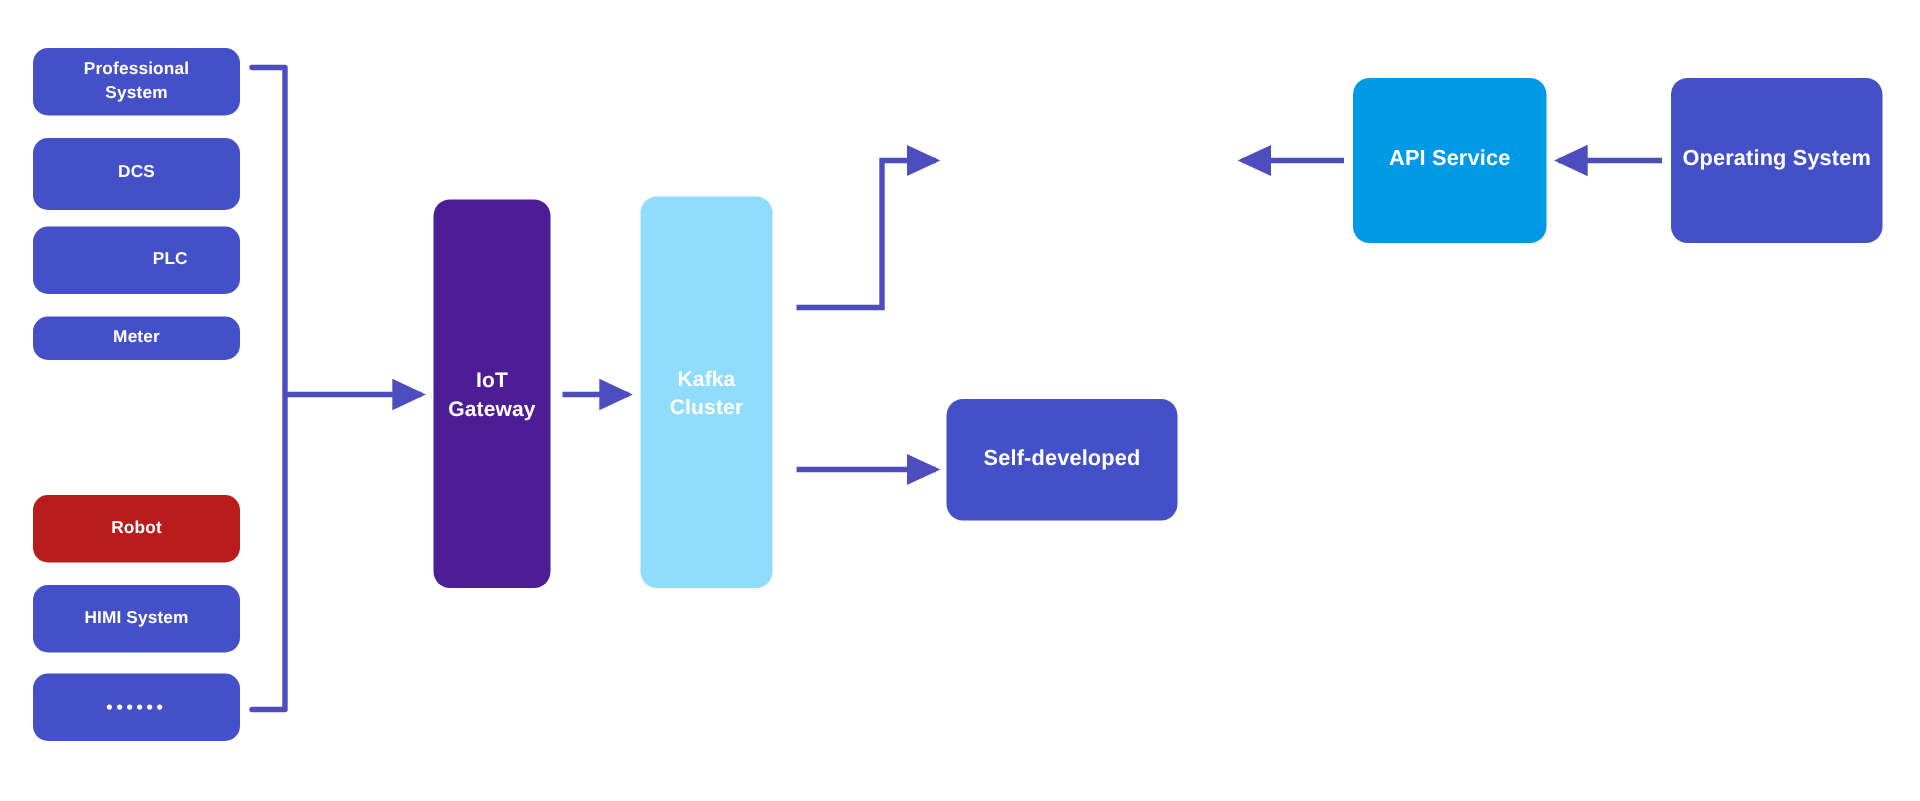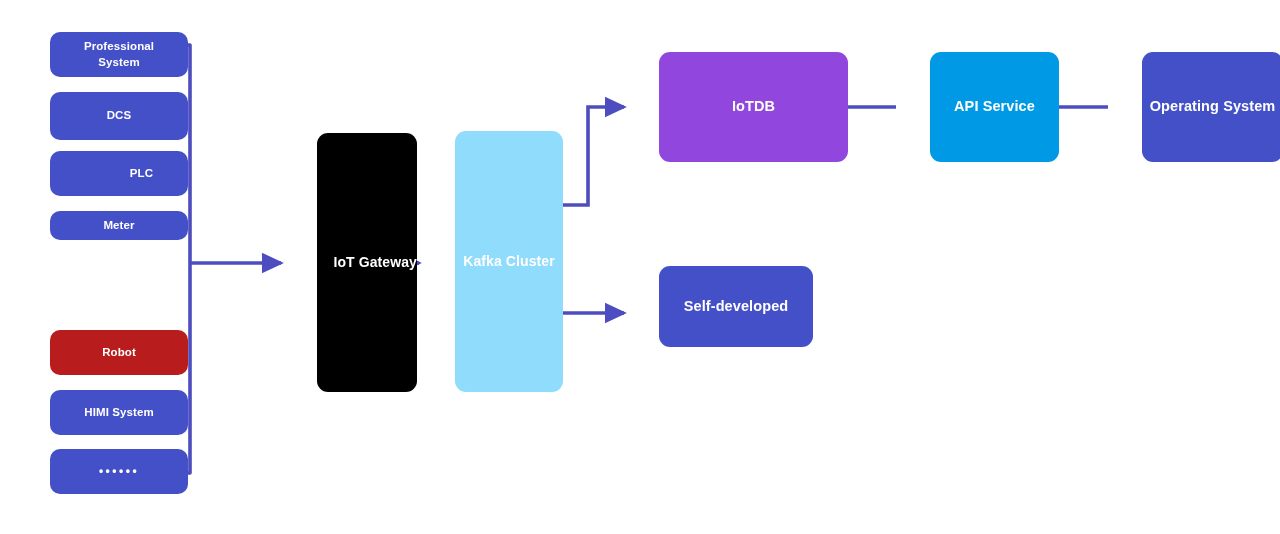--- a/index.html
+++ b/index.html
@@ -23,21 +23,20 @@
     box-sizing: border-box;
     display: flex;
     align-items: center;
     justify-content: center;
     text-align: center;
     color: #ffffff;
     font-weight: bold;
     line-height: 1.35;
     border-radius: 9px;
     letter-spacing: 0.1px;
-    margin-left: 28px;
   }
   .src-node {
     width: 138px;
     height: 45px;
     font-size: 11.5px;
     border-radius: 10px;
   }
   .src-node .two-line {
     display: block;
   }
@@ -130,37 +129,34 @@
   </div>
 
   <div class="node src-node" style="left:22px; top:390px; width:138px; height:45px; background:#4350C8;justify-content:center;">
     <span>HIMI System</span>
   </div>
 
   <div class="node src-node" style="left:22px; top:449px; width:138px; height:45px; background:#4350C8;">
     <span class="dots">••••••</span>
   </div>
 
-  <div class="node pipe-node" style="left:289px; top:133px; width:100px; height:259px; background:#000000;justify-content:flex-end;">
+  <div class="node pipe-node" style="left:289px; top:133px; width:78px; height:259px; background:#4c1d95;">
     <span>
       <span class="two-line">IoT</span>
       <span class="two-line">Gateway</span>
     </span>
   </div>
 
-  <div class="node pipe-node" style="left:427px; top:131px; width:108px; height:261px; background:#8FDCFD;text-align:right;">
+  <div class="node pipe-node" style="left:427px; top:131px; width:88px; height:261px; background:#8FDCFD;">
     <span>
       <span class="two-line">Kafka</span>
       <span class="two-line">Cluster</span>
     </span>
   </div>
 
-  <div class="node sink-node" style="left:631px; top:52px; width:189px; height:110px; background:#9147DE;">
-    <span>IoTDB</span>
-  </div>
 
   <div class="node sink-node" style="left:902px; top:52px; width:129px; height:110px; background:#0099E5;">
     <span>API Service</span>
   </div>
 
   <div class="node sink-node" style="left:631px; top:266px; width:154px; height:81px; background:#4350C8;">
     <span>Self-developed</span>
   </div>
 
   <div class="node sink-node" style="left:1114px; top:52px; width:141px; height:110px; background:#4350C8;">

